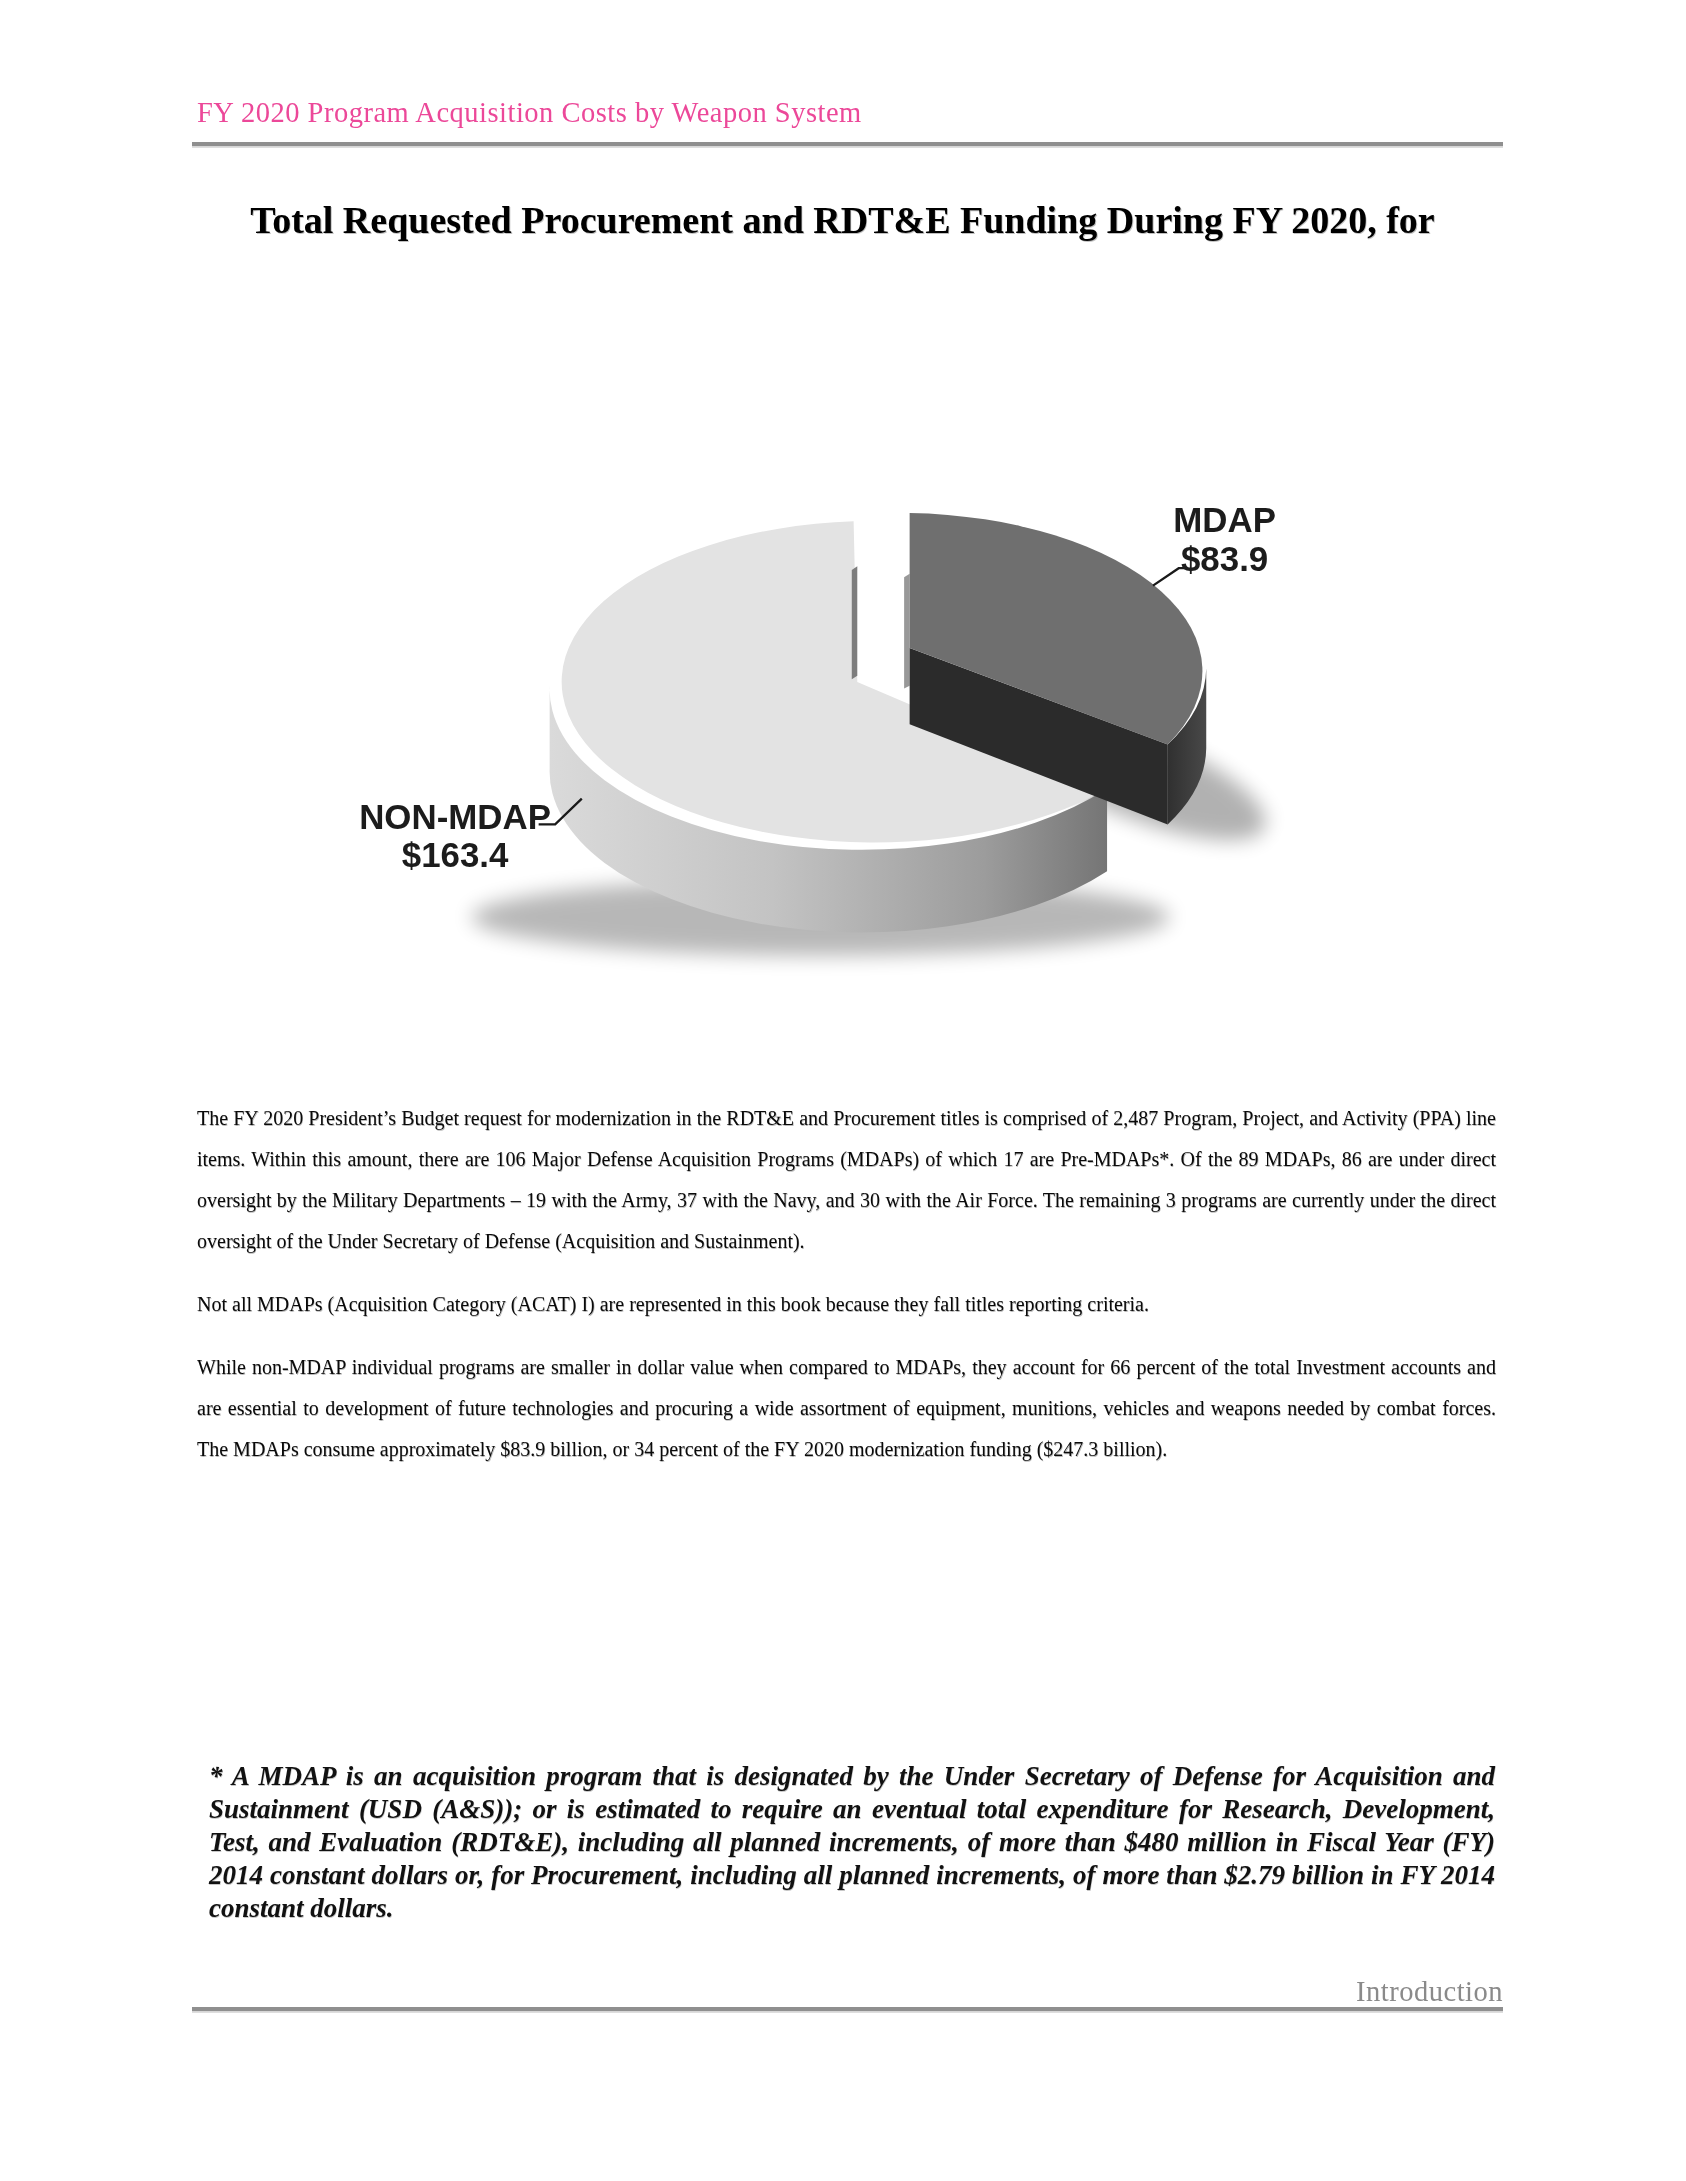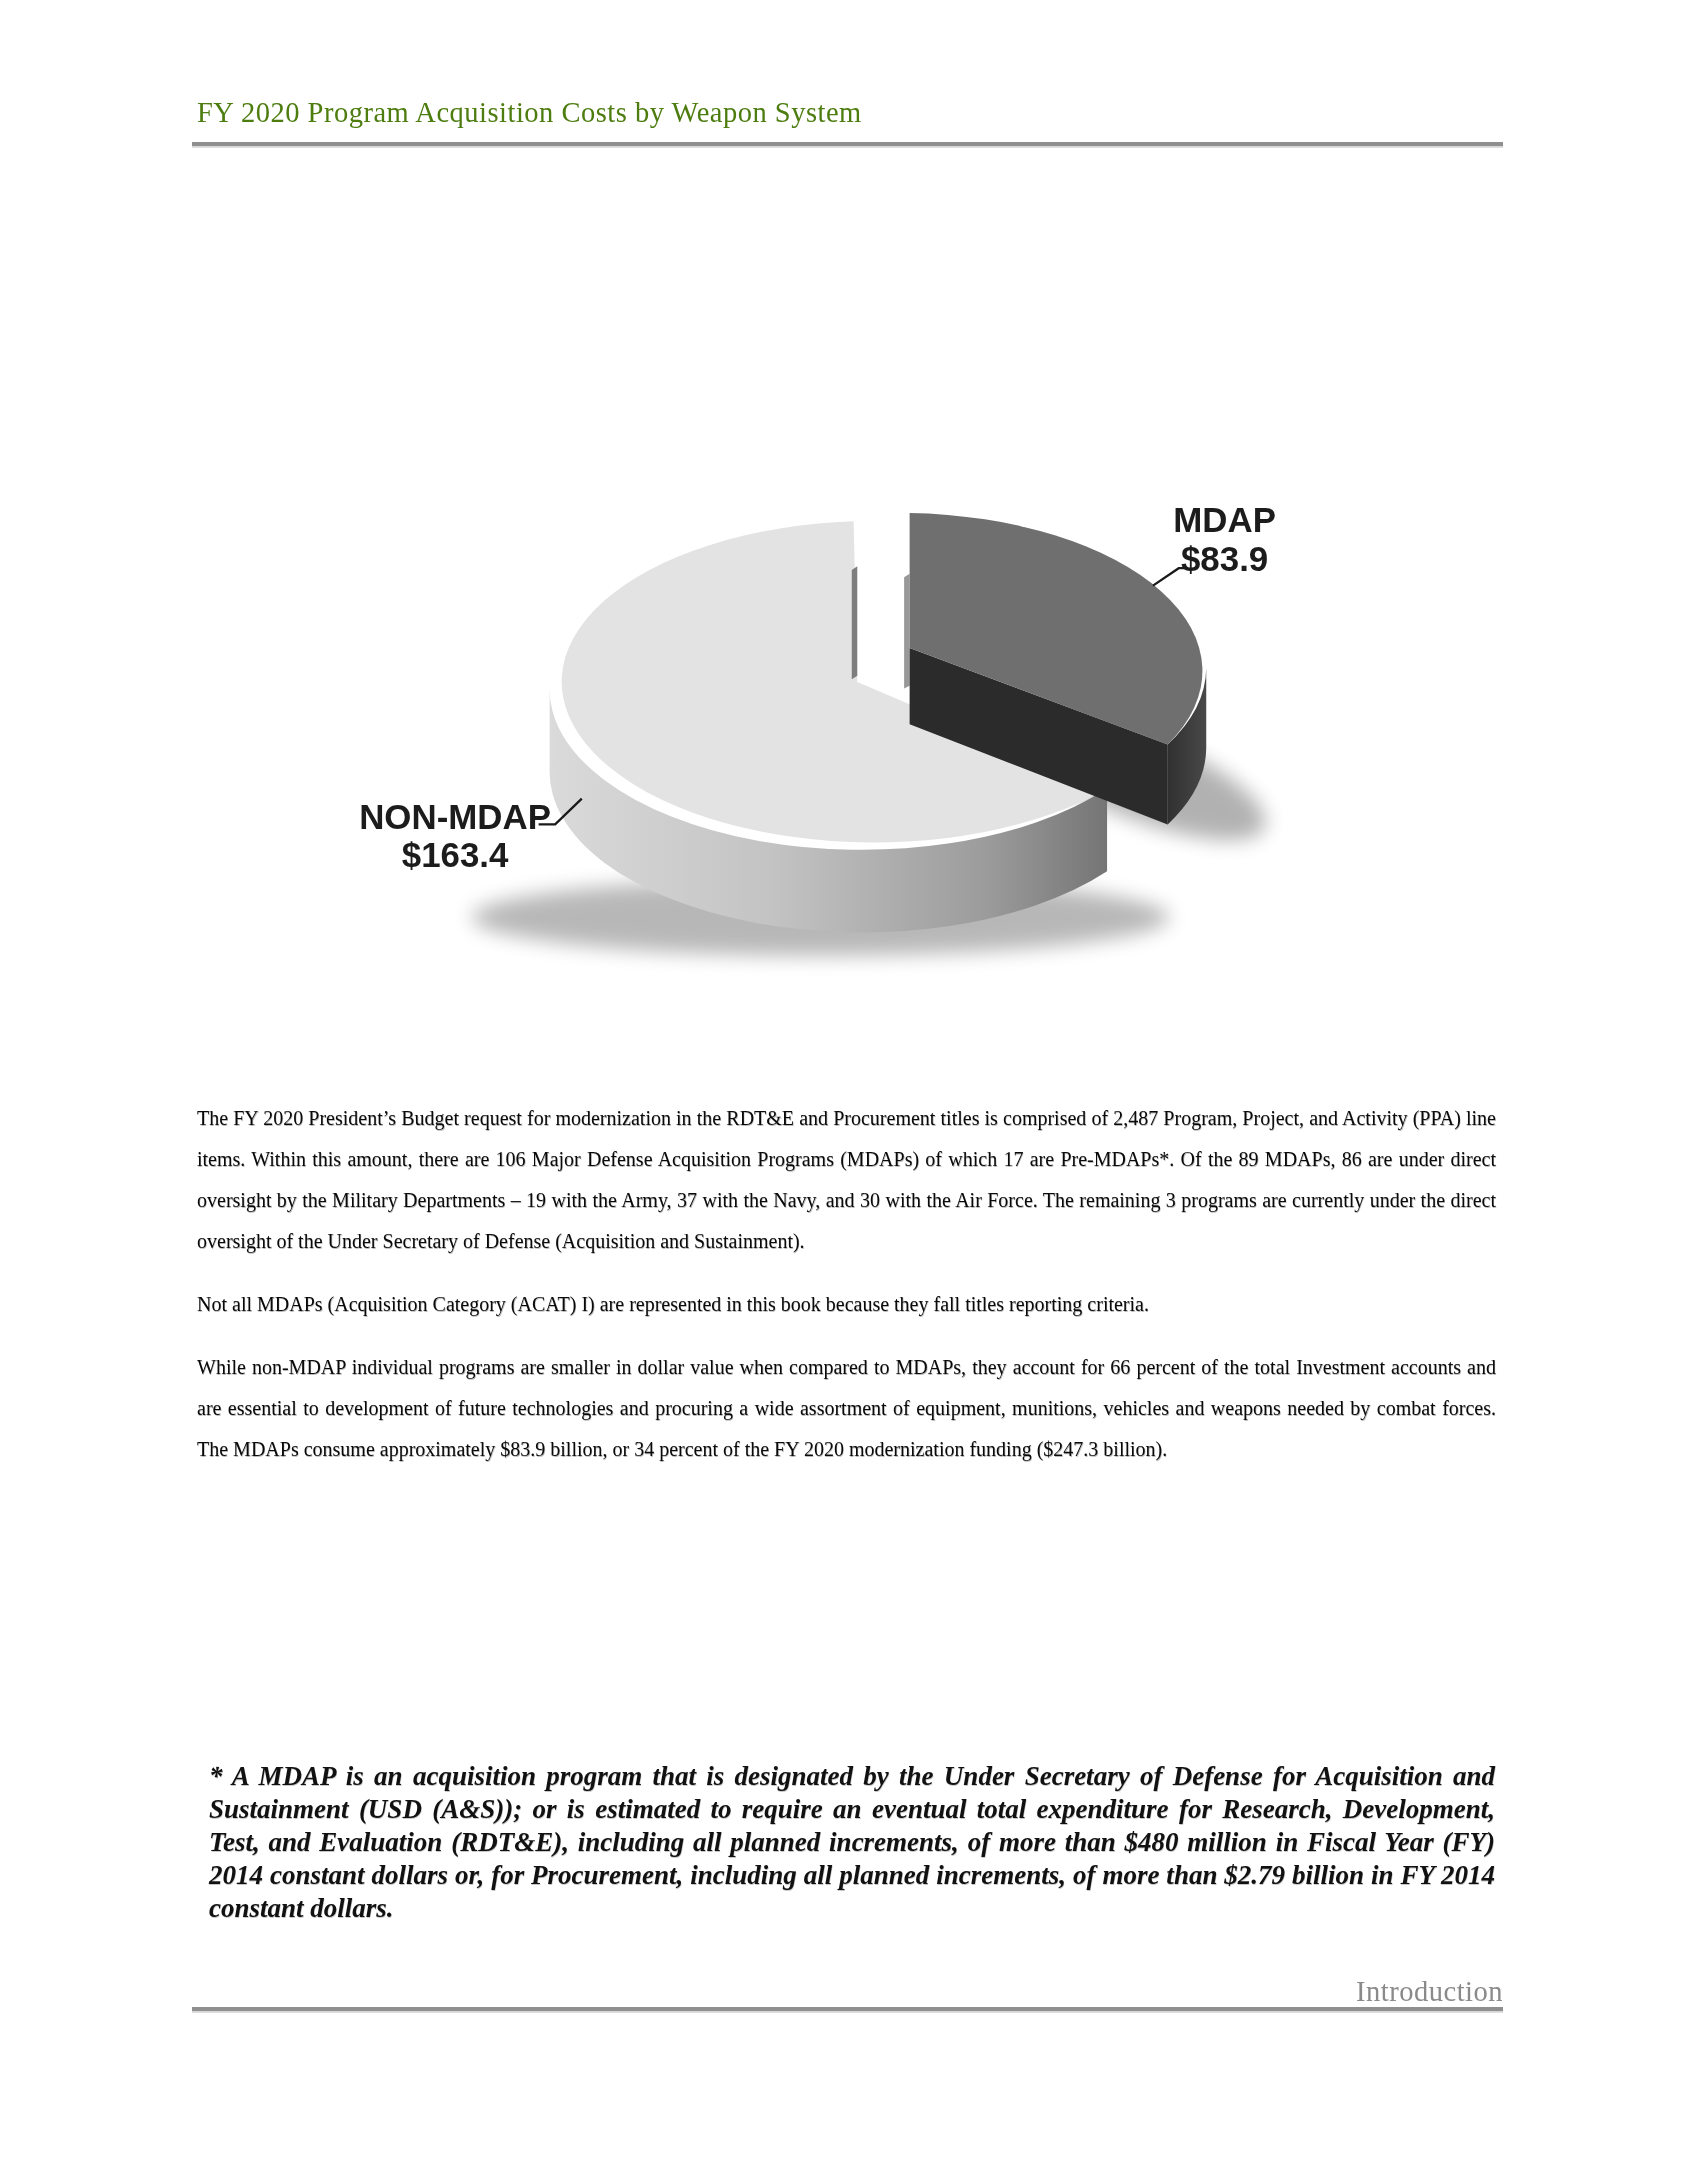--- a/index.html
+++ b/index.html
@@ -6,21 +6,21 @@
   .page{
     position:relative;
     width:1686px;height:2182px;
     background:#ffffff;
     font-family:"Liberation Serif", serif;
     overflow:hidden;
   }
   
   .hdr-text{
     position:absolute;left:197px;top:97px;
-    font-size:28.5px;color:#4d7c0f;letter-spacing:0.5px;
+    font-size:28.5px;color:#ec4899;letter-spacing:0.5px;
     white-space:nowrap;
   }
   .hdr-rule{
     position:absolute;left:192px;top:142px;width:1311px;height:3.7px;
     background:#8f8f8f;box-shadow:0 1.8px 0 #d6d6d6;
   }
   
   .doc-title{
     position:absolute;left:108px;top:196px;width:1469px;
     text-align:center;font-weight:bold;font-size:38px;line-height:49px;
@@ -61,20 +61,21 @@
 </style>
 </head>
 <body>
 
 <div class="page">
 
   <div class="hdr-text">FY 2020 Program Acquisition Costs by Weapon System</div>
   <div class="hdr-rule"></div>
 
   <div class="doc-title">
+    <div>Total Requested Procurement and RDT&amp;E Funding During FY 2020, for</div>
   </div>
 
   <div class="chart-wrap">
     <svg width="1686" height="533" viewBox="0 0 1836 580">
       <defs>
         <linearGradient id="sideGrad" x1="555" y1="0" x2="1162" y2="0" gradientUnits="userSpaceOnUse">
           <stop offset="0" stop-color="#dadada"></stop>
           <stop offset="0.4" stop-color="#c3c3c3"></stop>
           <stop offset="0.78" stop-color="#9c9c9c"></stop>
           <stop offset="1" stop-color="#757575"></stop>

